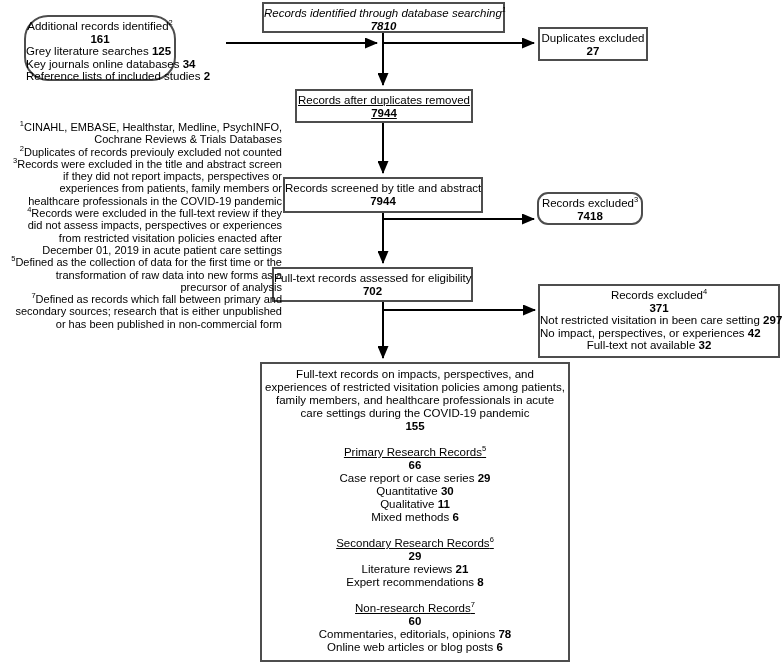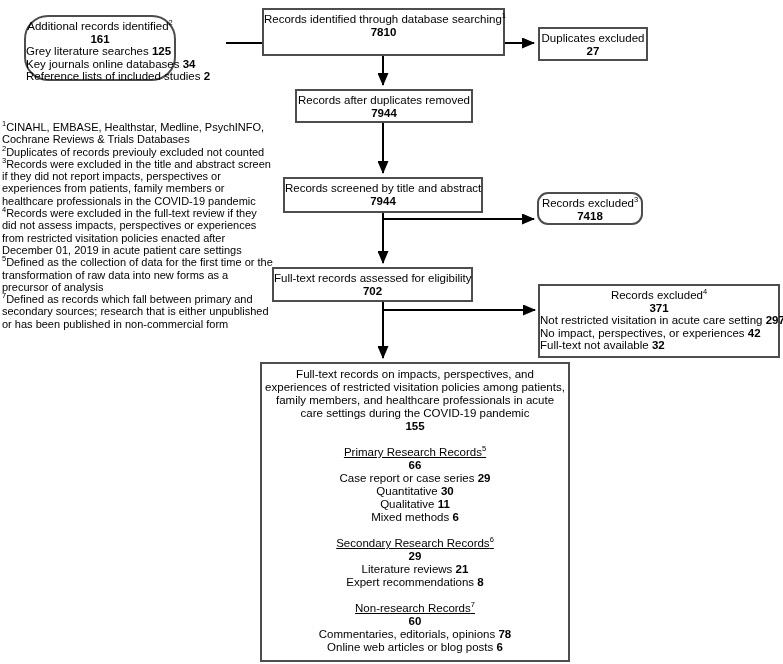--- a/index.html
+++ b/index.html
@@ -3,26 +3,26 @@
 <meta charset="utf-8">
 <style>
   html,body{margin:0;padding:0;background:#fff;}
   #page{position:relative;width:783px;height:664px;background:#ffffff;
         font-family:"Liberation Sans",sans-serif;color:#000;overflow:hidden;}
   #arrows{position:absolute;left:0;top:0;z-index:0;}
   .box{position:absolute;box-sizing:border-box;border:2px solid #4d4d4d;background:#fff;
        z-index:1;font-size:11.5px;line-height:12.6px;text-align:center;padding-top:3px;}
   .box b{font-weight:bold;}
   .line{white-space:nowrap;}
-  .r{text-align:left;padding-right:20px;}
+  .r{text-align:center;padding-right:20px;}
   sup{font-size:7.5px;vertical-align:super;line-height:0;}
   .u{text-decoration:underline;}
   .gap{height:13px;}
-  #footnotes{position:absolute;left:2px;top:121px;width:272px;z-index:1;
-             font-size:11px;line-height:12.3px;text-align:left;}
+  #footnotes{position:absolute;left:10px;top:121px;width:272px;z-index:1;
+             font-size:11px;line-height:12.3px;text-align:right;}
   .bigbox{line-height:13px;padding-top:4px;}
   .bigbox .para{padding:0 2px;}
 </style>
 </head>
 <body>
 
 <div id="page">
 
   <svg id="arrows" width="783" height="664">
     <defs>
@@ -43,31 +43,31 @@
   </svg>
 
   <div class="box" style="left:24px;top:15px;width:152px;height:66px;border-radius:24px;">
     <div class="line"><span>Additional records identified</span><sup>2</sup></div>
     <div class="line"><b>161</b></div>
     <div class="line r"><span>Grey literature searches</span> <b>125</b></div>
     <div class="line r"><span>Key journals online databases</span> <b>34</b></div>
     <div class="line r"><span>Reference lists of included studies</span> <b>2</b></div>
   </div>
 
-  <div class="box" style="left:262px;top:8px;width:243px;height:48px;">
+  <div class="box" style="left:262px;top:2px;width:243px;height:31px;font-style:italic;">
     <div class="line"><span>Records identified through database searching</span><sup>1</sup></div>
     <div class="line"><b>7810</b></div>
   </div>
 
   <div class="box" style="left:538px;top:27px;width:110px;height:34px;">
     <div class="line"><span>Duplicates excluded</span></div>
     <div class="line"><b>27</b></div>
   </div>
 
-  <div class="box" style="left:295px;top:89px;width:178px;height:34px;">
+  <div class="box" style="left:295px;top:89px;width:178px;height:34px;text-decoration:underline;">
     <div class="line"><span>Records after duplicates removed</span></div>
     <div class="line"><b>7944</b></div>
   </div>
 
   <div class="box" style="left:283px;top:177px;width:200px;height:36px;">
     <div class="line"><span>Records screened by title and abstract</span></div>
     <div class="line"><b>7944</b></div>
   </div>
 
   <div class="box" style="left:537px;top:192px;width:106px;height:33px;border-radius:11px;">
@@ -76,21 +76,21 @@
   </div>
 
   <div class="box" style="left:272px;top:267px;width:201px;height:35px;">
     <div class="line"><span>Full-text records assessed for eligibility</span></div>
     <div class="line"><b>702</b></div>
   </div>
 
   <div class="box" style="left:538px;top:284px;width:242px;height:74px;">
     <div class="line"><span>Records excluded</span><sup>4</sup></div>
     <div class="line"><b>371</b></div>
-    <div class="line r"><span>Not restricted visitation in acute care setting</span> <b>297</b></div>
+    <div class="line r"><span>Not restricted visitation in been care setting</span> <b>297</b></div>
     <div class="line r"><span>No impact, perspectives, or experiences</span> <b>42</b></div>
     <div class="line r"><span>Full-text not available</span> <b>32</b></div>
   </div>
 
   <div class="box bigbox" style="left:228px;top:362px;width:310px;height:300px;margin-left:32px;">
     <div class="para">Full-text records on impacts, perspectives, and experiences of restricted visitation policies among patients, family members, and healthcare professionals in acute care settings during the COVID-19 pandemic</div>
     <div class="line"><b>155</b></div>
 
     <div class="gap"></div>
     <div class="line"><span class="u"><span>Primary Research Records</span><sup>5</sup></span></div>

